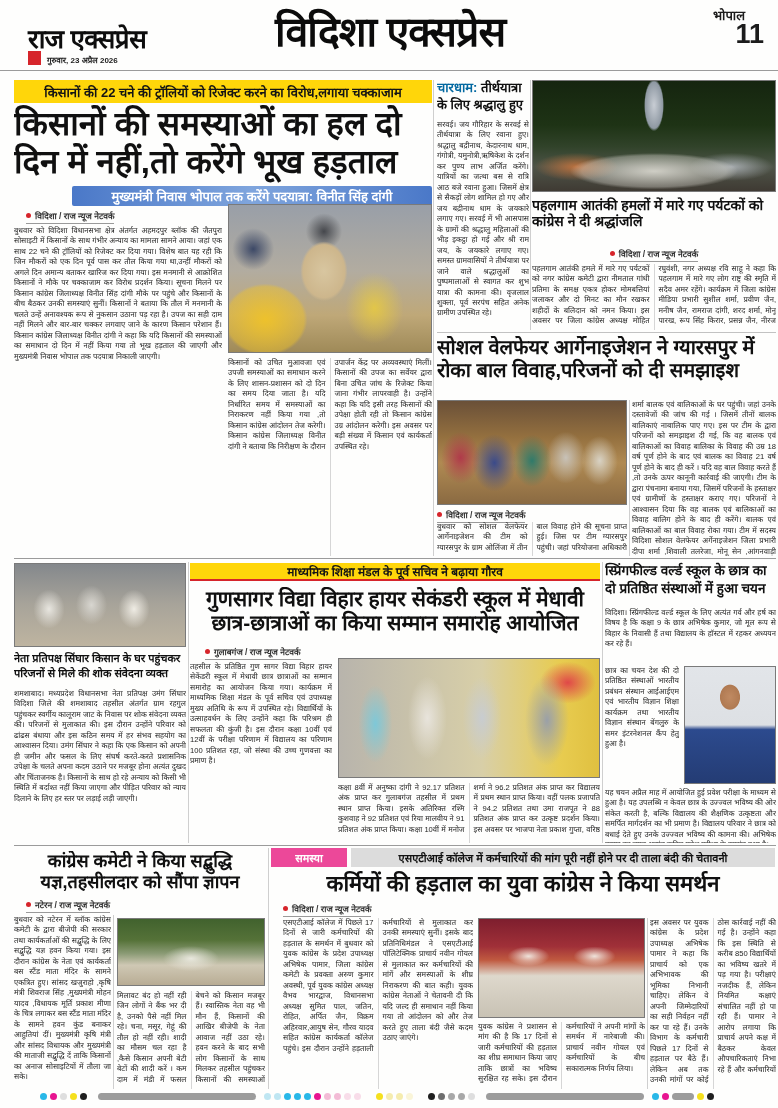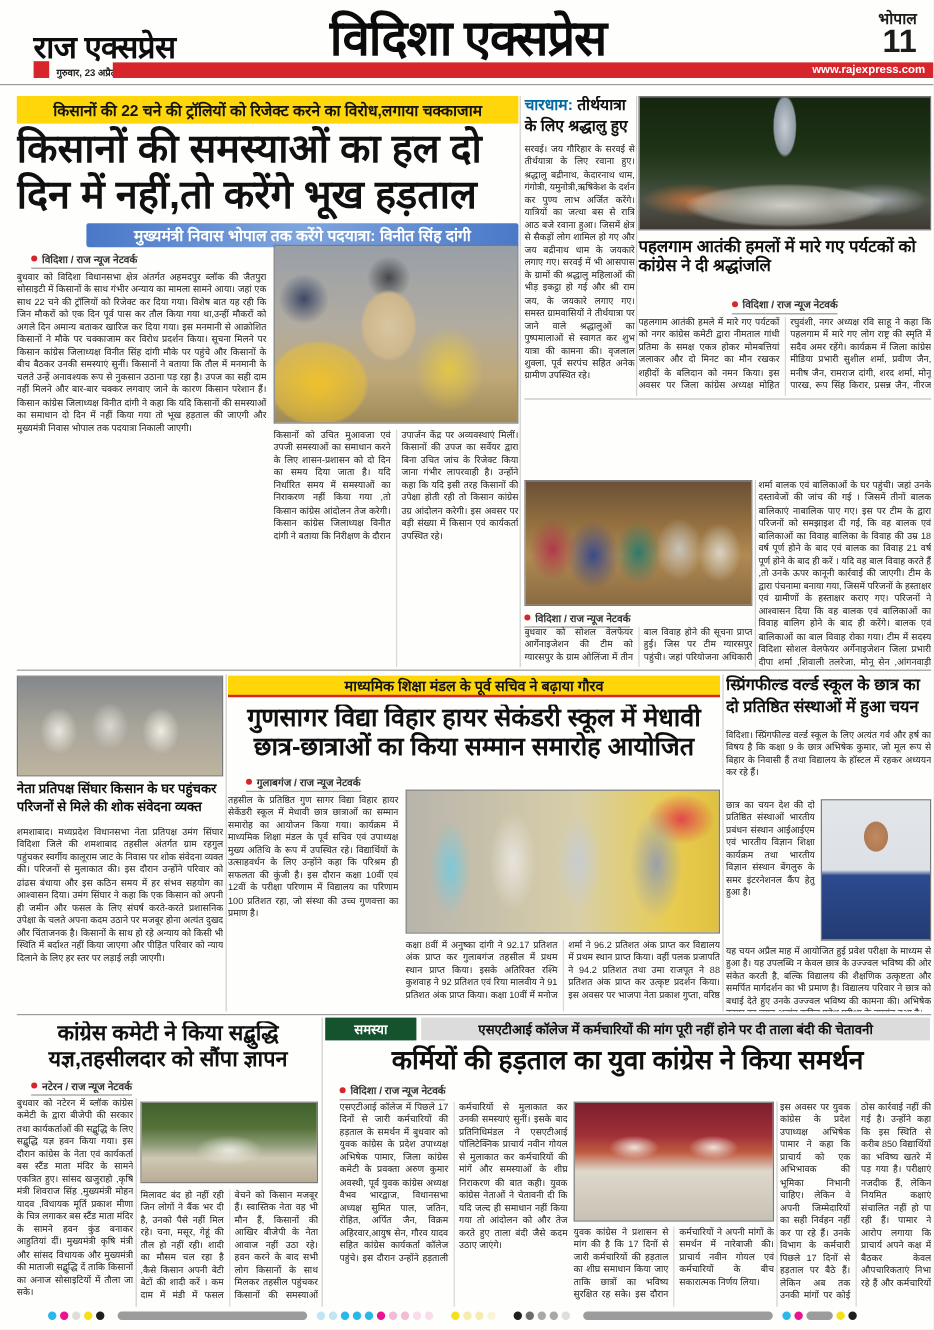--- a/index.html
+++ b/index.html
@@ -22,21 +22,21 @@
   .kicker-y{background:#ffd60a;color:#141414;font-weight:700;display:flex;align-items:center;justify-content:center;}
   .subbar{background:linear-gradient(90deg,#4a78c8,#7fa5dd 50%,#4a78c8);color:#fff;font-weight:700;
           display:flex;align-items:center;justify-content:center;border-radius:2px;}
   .hl{font-weight:700;color:#101010;line-height:1.15;overflow:hidden;}
   .hl-red{color:#0369a1;}
   .byline{font-size:8.5px;font-weight:700;color:#333;}
   .byline .inner{display:inline-block;border-bottom:1px solid #9a9a9a;padding-bottom:2px;}
   .dot{display:inline-block;width:5px;height:5px;border-radius:50%;background:#d6252b;margin-right:4px;vertical-align:1px;}
   .body{font-size:7.6px;line-height:1.38;text-align:justify;color:#1d1d1d;overflow:hidden;}
   .cols2{column-count:2;column-gap:9px;column-rule:1px solid #d6d6d6;}
-  .label-red{background:#14532d;color:#fff;font-weight:700;display:flex;align-items:center;justify-content:center;}
+  .label-red{background:#ec4899;color:#fff;font-weight:700;display:flex;align-items:center;justify-content:center;}
   .kicker-g{background:#dcdcdc;color:#111;font-weight:700;display:flex;align-items:center;justify-content:center;}
   
   .ph{border:1px solid #7a7a7a;}
   .ph-main{background:
     radial-gradient(70px 60px at 18% 78%, rgba(240,195,40,.95) 0%, rgba(240,195,40,.45) 55%, transparent 60%),
     radial-gradient(45px 55px at 72% 70%, rgba(235,205,60,.8) 0%, transparent 65%),
     radial-gradient(38px 48px at 47% 45%, #d8c6a0 0%, #cdb68c 55%, transparent 62%),
     radial-gradient(26px 26px at 47% 18%, #45474c 0%, transparent 70%),
     radial-gradient(30px 30px at 12% 30%, #3c4866 0%, transparent 70%),
     linear-gradient(180deg,#999fa8 0%,#b2aca0 45%,#bfa878 75%,#9f8a58 100%);}
@@ -86,25 +86,22 @@
 </style>
 </head>
 <body>
 
 <div class="page">
 
   <div class="abs brand" style="left:28px;top:20px;">राज एक्सप्रेस</div>
   <div class="abs redsq" style="left:28px;top:51px;width:13px;height:14px;"></div>
   <div class="abs m-date" style="left:47px;top:54px;">गुरुवार, 23 अप्रैल 2026</div>
   <div class="abs m-title" style="left:200px;top:2px;width:380px;">विदिशा एक्सप्रेस</div>
-  <div class="abs m-edition" style="right:14px;top:6px;width:70px;">भोपाल</div>
+  <div class="abs m-edition" style="right:14px;top:6px;width:70px;text-align:center;">भोपाल</div>
   <div class="abs m-page" style="right:14px;top:21px;width:70px;">11</div>
-  <div class="abs redbar" style="left:94px;top:52px;width:684px;height:13px;">
-    <div class="site">www.rajexpress.com</div>
-  </div>
   <div class="abs hr" style="left:0;top:70px;width:778px;"></div>
 
   <div class="abs kicker-y" style="left:14px;top:80px;width:418px;height:23px;font-size:13px;">किसानों की 22 चने की ट्रॉलियों को रिजेक्ट करने का विरोध,लगाया चक्काजाम</div>
   <div class="abs subbar" style="left:72px;top:186px;width:360px;height:20px;font-size:13px;">मुख्यमंत्री निवास भोपाल तक करेंगे पदयात्रा: विनीत सिंह दांगी</div>
   <div class="abs hl" style="left:14px;top:105px;width:418px;height:78px;font-size:33px;">किसानों की समस्याओं का हल दो दिन में नहीं,तो करेंगे भूख हड़ताल</div>
   <div class="abs byline" style="left:26px;top:210px;">
     <span class="inner"><span class="dot"></span><span>विदिशा / राज न्यूज नेटवर्क</span></span>
   </div>
   <div class="abs ph ph-main" style="left:228px;top:204px;width:204px;height:149px;"></div>
   <div class="abs body" style="left:14px;top:226px;width:208px;height:330px;">बुधवार को विदिशा विधानसभा क्षेत्र अंतर्गत अहमदपुर ब्लॉक की जैतपुरा सोसाइटी में किसानों के साथ गंभीर अन्याय का मामला सामने आया। जहां एक साथ 22 चने की ट्रॉलियों को रिजेक्ट कर दिया गया। विशेष बात यह रही कि जिन मौकरों को एक दिन पूर्व पास कर तौल किया गया था,उन्हीं मौकरों को अगले दिन अमान्य बताकर खारिज कर दिया गया। इस मनमानी से आक्रोशित किसानों ने मौके पर चक्काजाम कर विरोध प्रदर्शन किया। सूचना मिलने पर किसान कांग्रेस जिलाध्यक्ष विनीत सिंह दांगी मौके पर पहुंचे और किसानों के बीच बैठकर उनकी समस्याएं सुनीं। किसानों ने बताया कि तौल में मनमानी के चलते उन्हें अनावश्यक रूप से नुकसान उठाना पड़ रहा है। उपज का सही दाम नहीं मिलने और बार-बार चक्कर लगवाए जाने के कारण किसान परेशान हैं। किसान कांग्रेस जिलाध्यक्ष विनीत दांगी ने कहा कि यदि किसानों की समस्याओं का समाधान दो दिन में नहीं किया गया तो भूख हड़ताल की जाएगी और मुख्यमंत्री निवास भोपाल तक पदयात्रा निकाली जाएगी।</div>
@@ -117,20 +114,21 @@
 
   <div class="abs ph ph-night" style="left:532px;top:80px;width:244px;height:112px;"></div>
   <div class="abs hl" style="left:532px;top:197px;width:244px;height:48px;font-size:14px;">पहलगाम आतंकी हमलों में मारे गए पर्यटकों को कांग्रेस ने दी श्रद्धांजलि</div>
   <div class="abs byline" style="left:532px;top:248px;width:244px;text-align:center;">
     <span class="inner"><span class="dot"></span><span>विदिशा / राज न्यूज नेटवर्क</span></span>
   </div>
   <div class="abs body cols2" style="left:532px;top:264px;width:244px;height:66px;">पहलगाम आतंकी हमले में मारे गए पर्यटकों को नगर कांग्रेस कमेटी द्वारा नीमताल गांधी प्रतिमा के समक्ष एकत्र होकर मोमबत्तियां जलाकर और दो मिनट का मौन रखकर शहीदों के बलिदान को नमन किया। इस अवसर पर जिला कांग्रेस अध्यक्ष मोहित रघुवंशी, नगर अध्यक्ष रवि साहू ने कहा कि पहलगाम में मारे गए लोग राष्ट्र की स्मृति में सदैव अमर रहेंगे। कार्यक्रम में जिला कांग्रेस मीडिया प्रभारी सुशील शर्मा, प्रवीण जैन, मनीष जैन, रामराज दांगी, शरद शर्मा, मोनू पारख, रूप सिंह किरार, प्रसन्न जैन, नीरज यादव, राज कुमार पोषी, भूपेंद्र रघुवंशी, जय शर्मा, बाबू पाल, हर गोविंद शर्मा, शैलेन्द्र रघुवंशी, अमित ,गोलू अग्रवाल , लक्की जाटव उपस्थित थे। कार्यक्रम के अंत में कांग्रेसजनों ने देश की एकता और अखंडता कायम रखने में अपने योगदान देने की शपथ ली।</div>
 
   <div class="abs hr" style="left:437px;top:332px;width:339px;background:#c2c2c2;"></div>
 
+  <div class="abs hl" style="left:437px;top:336px;width:339px;height:58px;font-size:20px;">सोशल वेलफेयर आर्गेनाइजेशन ने ग्यारसपुर में रोका बाल विवाह,परिजनों को दी समझाइश</div>
   <div class="abs ph ph-social" style="left:437px;top:400px;width:190px;height:105px;"></div>
   <div class="abs byline" style="left:437px;top:509px;">
     <span class="inner"><span class="dot"></span><span>विदिशा / राज न्यूज नेटवर्क</span></span>
   </div>
   <div class="abs body cols2" style="left:437px;top:522px;width:190px;height:34px;">बुधवार को सोशल वेलफेयर आर्गेनाइजेशन की टीम को ग्यारसपुर के ग्राम ओलिंजा में तीन बाल विवाह होने की सूचना प्राप्त हुई। जिस पर टीम ग्यारसपुर पहुंची। जहां परियोजना अधिकारी को सूचना दी तब विदिशा सोशल वेलफेयर अर्गेनाइजेशन की जिला प्रभारी दीपा शर्मा बालक एवं बालिकाओं के घर पहुंची।</div>
   <div class="abs body" style="left:632px;top:400px;width:144px;height:156px;">शर्मा बालक एवं बालिकाओं के घर पहुंची। जहां उनके दस्तावेजों की जांच की गई । जिसमें तीनों बालक बालिकाएं नाबालिक पाए गए। इस पर टीम के द्वारा परिजनों को समझाइश दी गई, कि वह बालक एवं बालिकाओं का विवाह बालिका के विवाह की उम्र 18 वर्ष पूर्ण होने के बाद एवं बालक का विवाह 21 वर्ष पूर्ण होने के बाद ही करें । यदि वह बाल विवाह करते हैं ,तो उनके ऊपर कानूनी कार्रवाई की जाएगी। टीम के द्वारा पंचनामा बनाया गया, जिसमें परिजनों के हस्ताक्षर एवं ग्रामीणों के हस्ताक्षर कराए गए। परिजनों ने आश्वासन दिया कि वह बालक एवं बालिकाओं का विवाह बालिग होने के बाद ही करेंगे। बालक एवं बालिकाओं का बाल विवाह रोका गया। टीम में सदस्य विदिशा सोशल वेलफेयर अर्गेनाइजेशन जिला प्रभारी दीपा शर्मा ,शिवाली तलरेजा, मोनू सेन ,आंगनवाड़ी कार्यकर्ता मोहन बाई ,सुनीता सेन उपस्थिति रहीं।</div>
 
   <div class="abs vr" style="left:433px;top:80px;height:476px;"></div>
   <div class="abs vr" style="left:530px;top:80px;height:250px;"></div>
   <div class="abs vr" style="left:629px;top:400px;height:156px;"></div>

